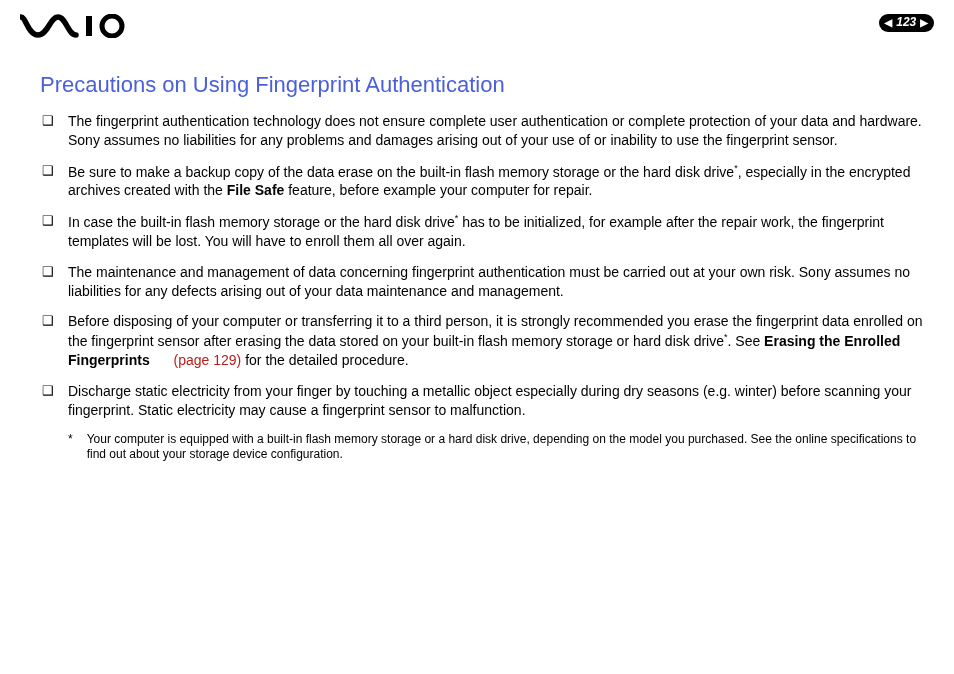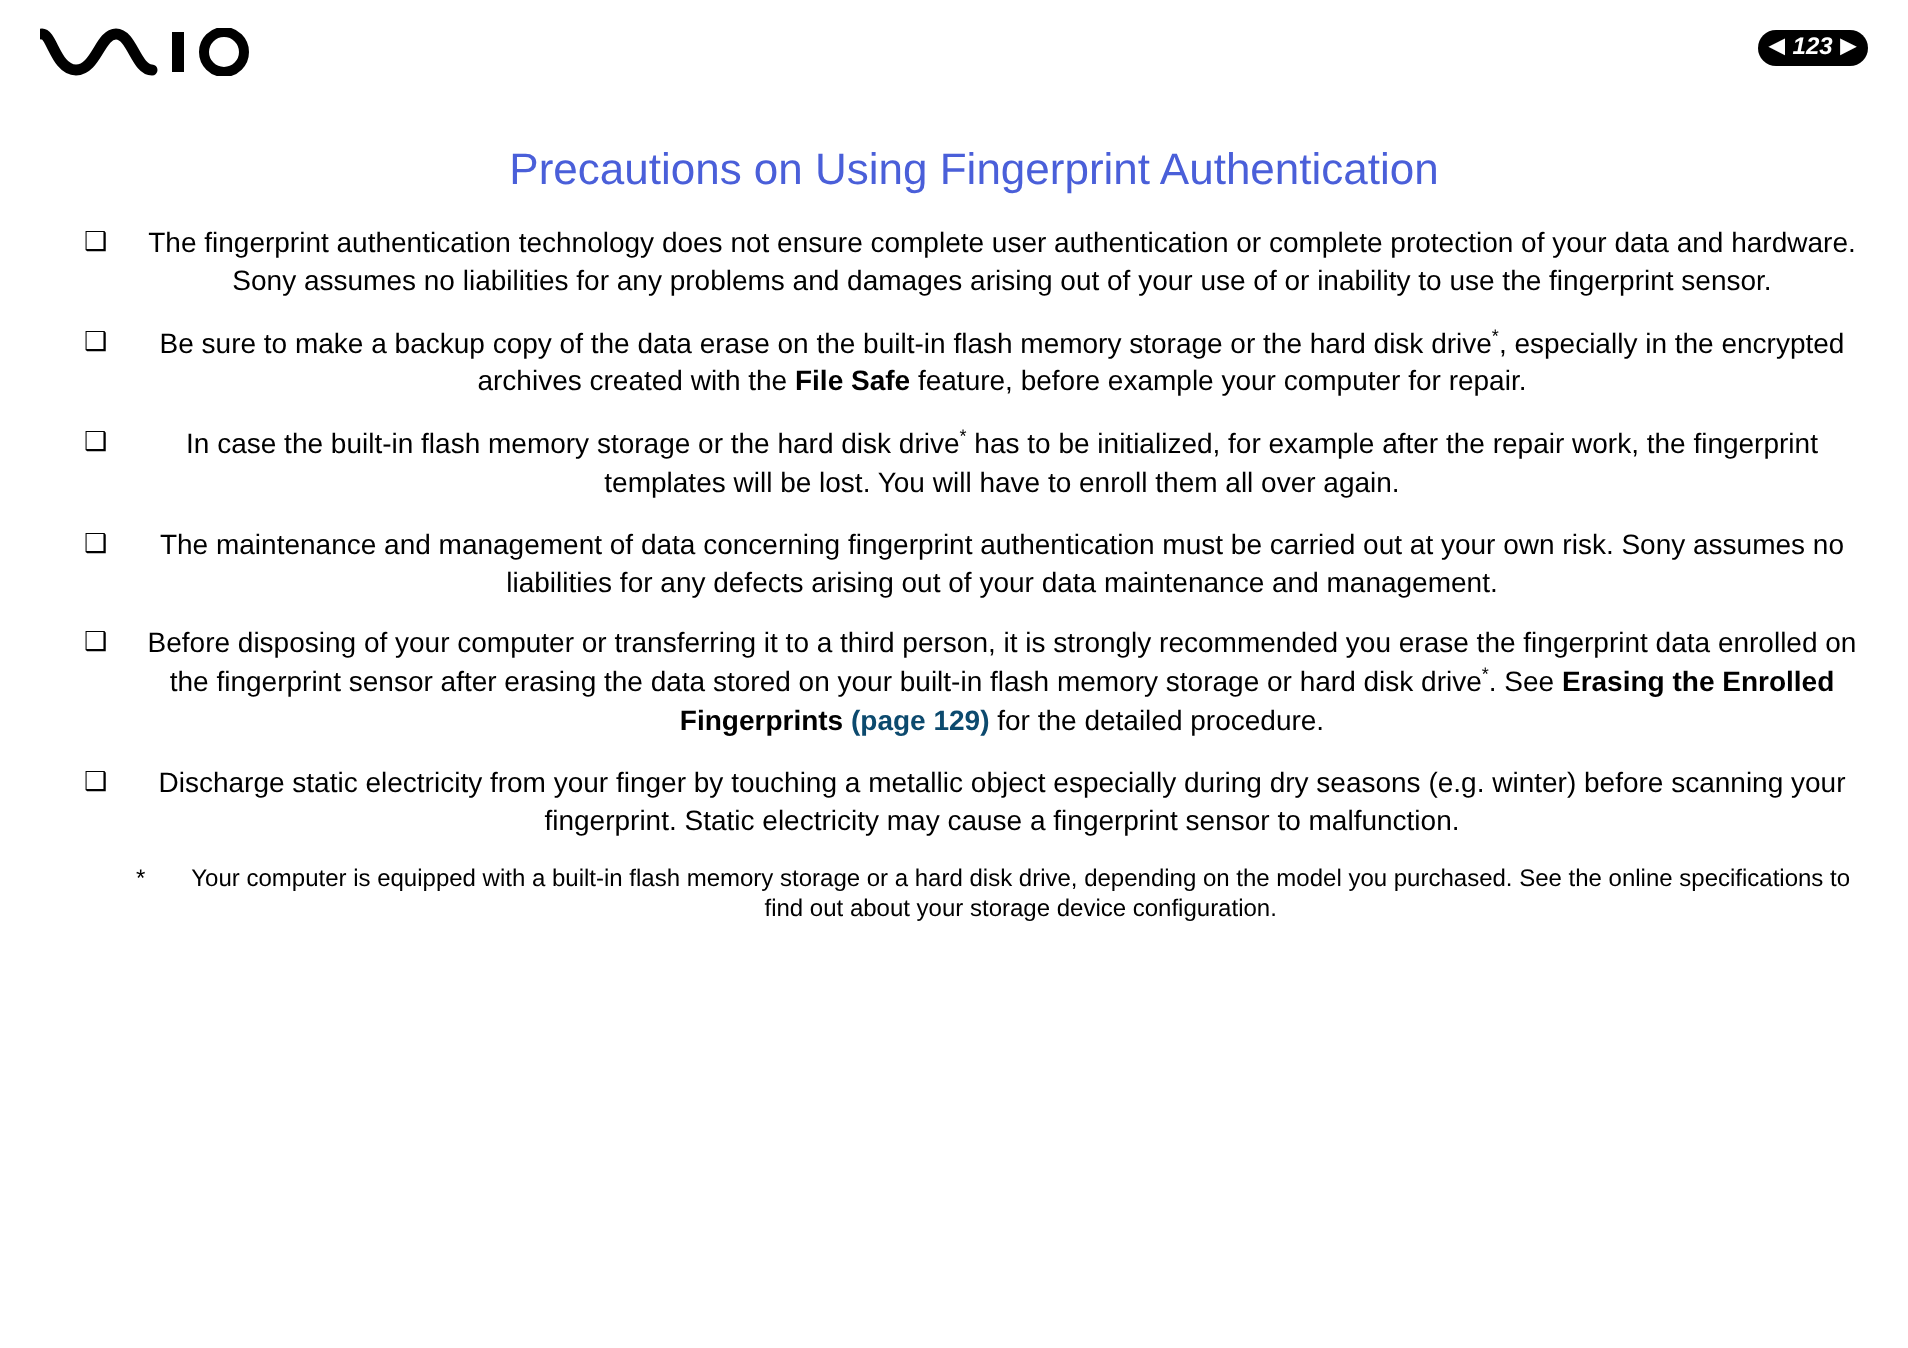--- a/index.html
+++ b/index.html
@@ -44,21 +44,20 @@
   .page-nav .arrow {
     font-style: normal;
     font-size: 10px;
     line-height: 1;
   }
   .breadcrumb-row {
     margin-top: 2px;
   }
   .content {
     padding: 34px 20px 0 40px;
-    text-align: center;
   }
   h1 {
     color: #4a5fd9;
     font-weight: normal;
     font-size: 22px;
     margin-bottom: 14px;
   }
   ul.bullets {
     list-style: none;
     padding-left: 0;
@@ -91,23 +90,24 @@
   }
   ul.sub > li::before {
     content: "❑";
     position: absolute;
     left: 2px;
     top: 0;
     font-size: 13px;
   }
   .bold { font-weight: bold; }
   .link {
-    color: #0c4a6e;
-    font-weight: bold;
+    color: #b91c1c;
+    font-weight: normal;
     cursor: pointer;
+    margin-left: 20px;
   }
   sup { font-size: 9px; vertical-align: super; }
   .footnote {
     display: flex;
     gap: 14px;
     font-size: 12px;
     padding-left: 28px;
     margin-top: 8px;
     line-height: 1.3;
     font-family: Arial, Helvetica, sans-serif;

